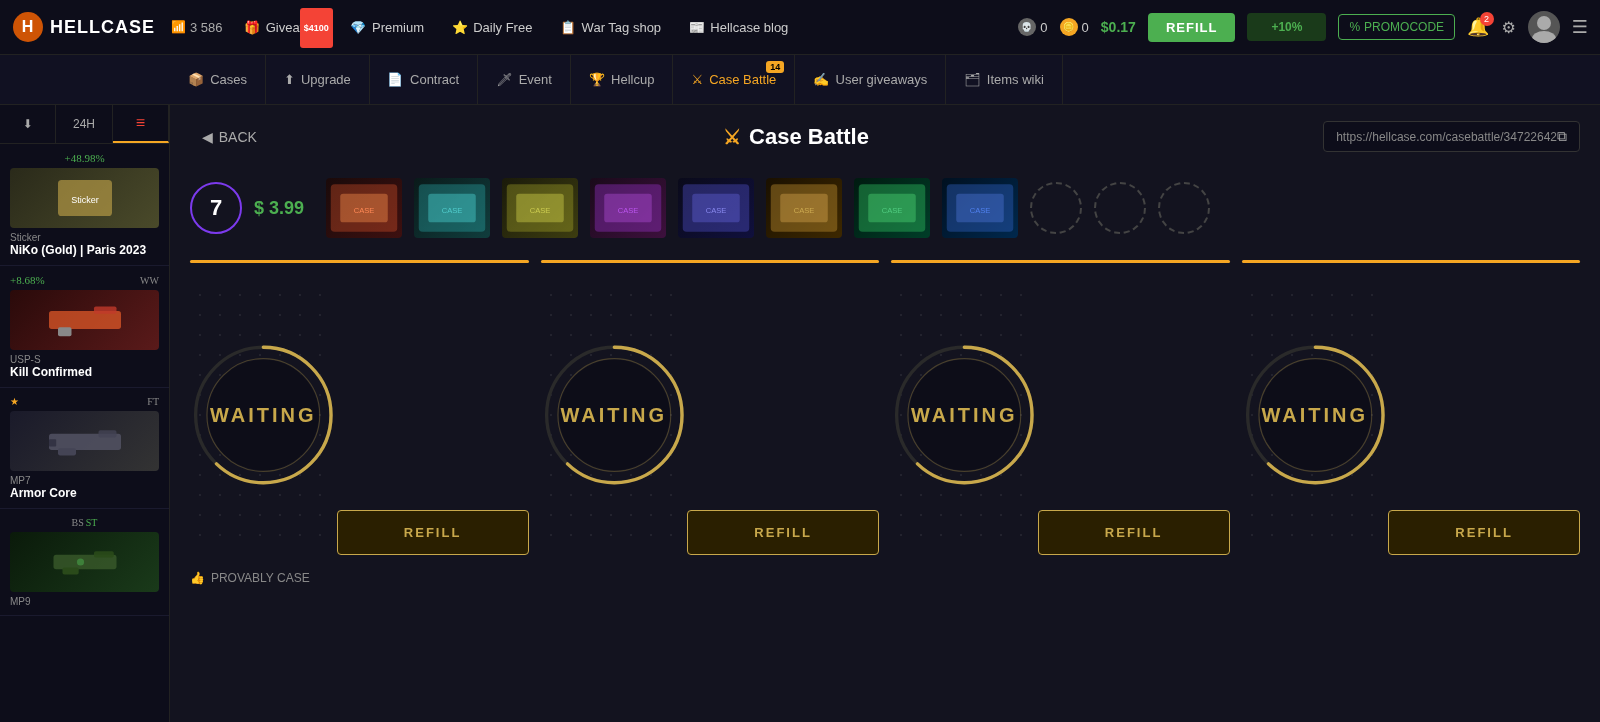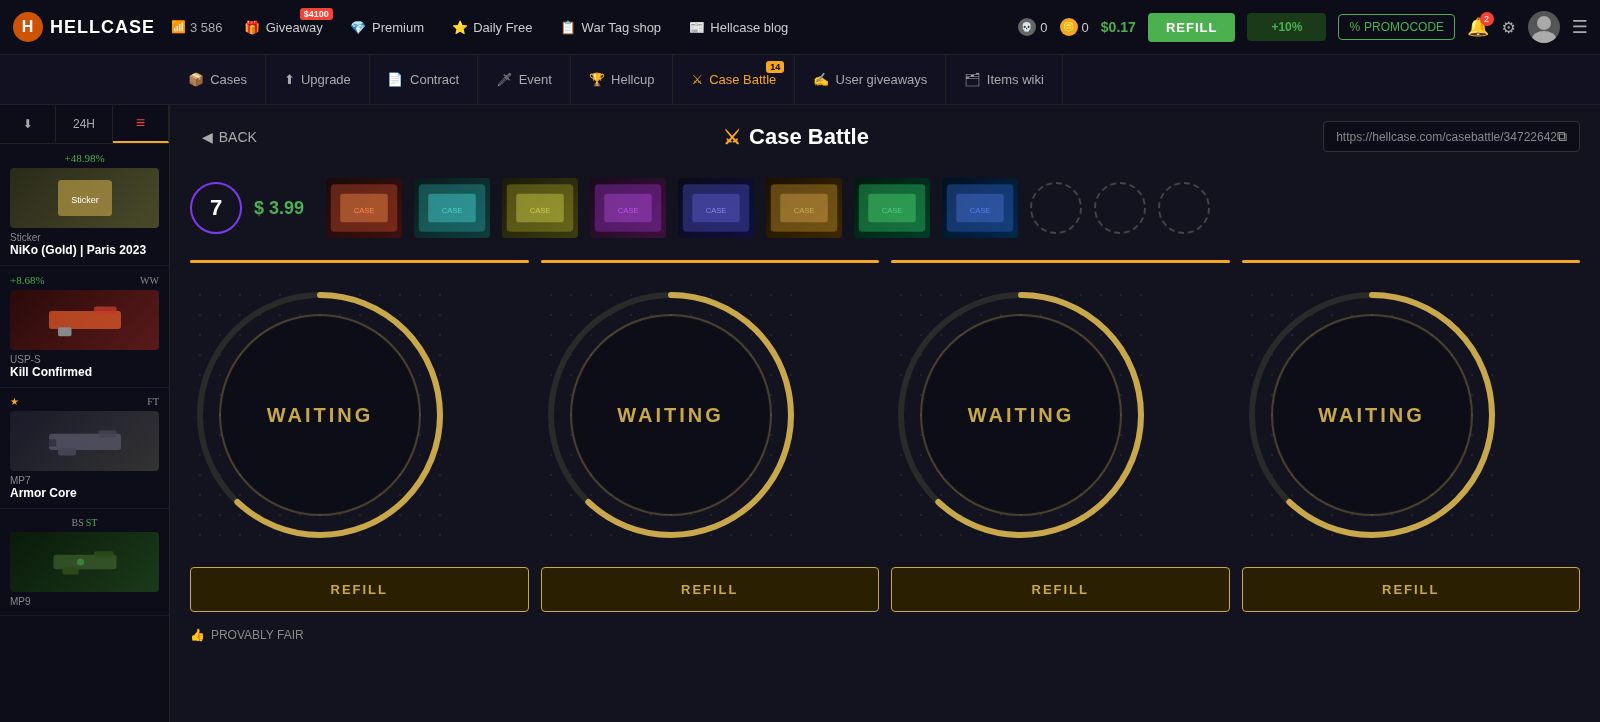--- a/index.html
+++ b/index.html
@@ -58,21 +58,21 @@
       position: relative;
     }
     .giveaway-badge {
       position: absolute;
       top: -8px;
       right: -4px;
       background: #f44336;
       color: #fff;
       font-size: 9px;
       font-weight: bold;
-      padding: 1px 4px;
+      padding: 15px 4px;
       border-radius: 3px;
     }
     .nav-right {
       margin-left: auto;
       display: flex;
       align-items: center;
       gap: 12px;
     }
     .balance-item {
       display: flex;
@@ -350,22 +350,22 @@
 
     
     .battle-lanes {
       display: grid;
       grid-template-columns: repeat(4, 1fr);
       gap: 12px;
       margin-bottom: 16px;
     }
     .battle-lane {
       display: flex;
-      flex-direction: column;
-      align-items: flex-start;
+      flex-direction: row;
+      align-items: flex-end;
     }
     .lane-progress-bar {
       width: 100%;
       height: 3px;
       background: #333;
       border-radius: 2px;
       margin-bottom: 12px;
     }
     .lane-progress-fill {
       height: 100%;
@@ -781,17 +781,17 @@
           </svg>
           <span class="waiting-text">WAITING</span>
         </div>
         <button class="refill-lane-btn">REFILL</button>
       </div>
 
     </div>
 
     <div class="provably-fair">
       <span>👍</span>
-      <span>PROVABLY FAIR</span>
+      <span>PROVABLY CASE</span>
     </div>
 
   </main>
 </div>
 
 </body></html>

